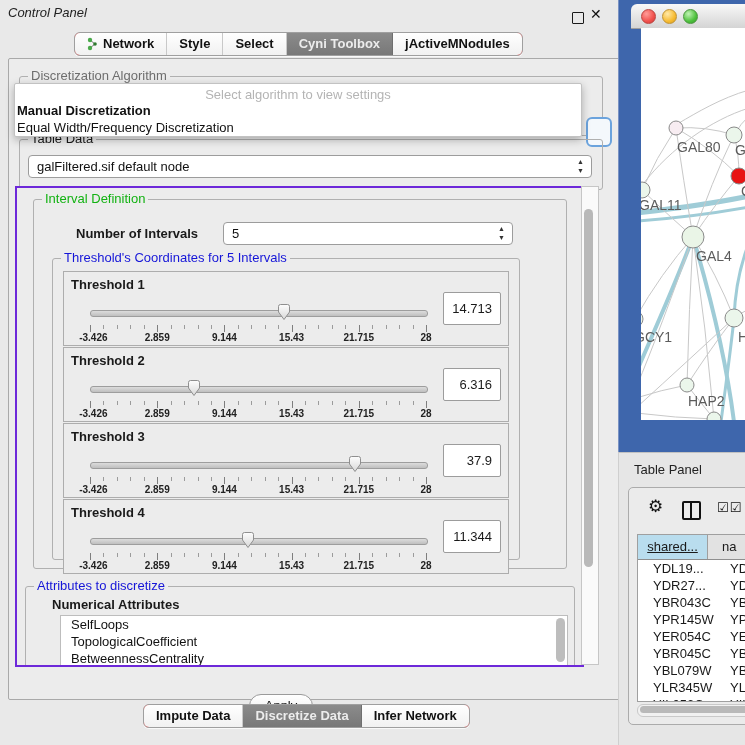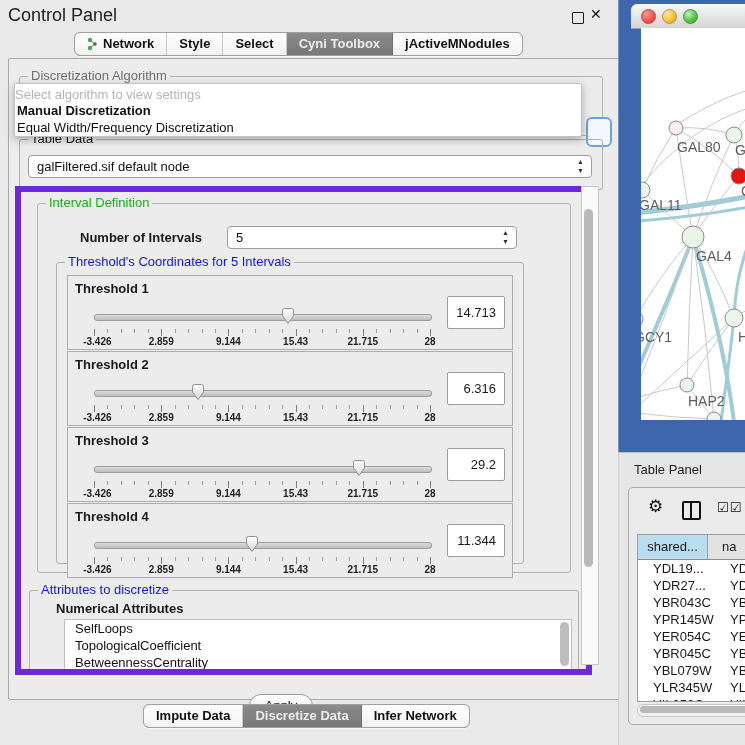--- a/index.html
+++ b/index.html
@@ -2,21 +2,21 @@
 <html><head>
 <meta charset="utf-8">
 <style>
   html,body{margin:0;padding:0;}
   body{font-family:"Liberation Sans","DejaVu Sans",sans-serif;font-size:13px;color:#1a1a1a;}
   #root{position:relative;width:745px;height:745px;background:#e9e9e9;overflow:hidden;}
 
   
   .left-panel{position:absolute;left:0;top:0;width:618px;height:745px;background:#e9e9e9;}
   .titlebar{position:absolute;left:0;top:0;width:618px;height:26px;background:#e9e9e9;}
-  .titlebar .title{position:absolute;left:8px;top:5px;font-size:18px;color:#222;}
+  .titlebar .title{position:absolute;left:8px;top:5px;font-size:13px;color:#222;font-style:italic;}
   .float-box{position:absolute;left:572px;top:12px;width:10px;height:10px;border:1.6px solid #1a1a1a;border-radius:1px;}
   .close-x{position:absolute;left:590px;top:6px;font-size:14px;font-weight:bold;color:#111;}
 
   .seg-tabs{position:absolute;display:flex;border:1px solid #9f9f9f;border-radius:6px;overflow:hidden;background:#ef4444;box-shadow:0 1px 0 rgba(255,255,255,.7);}
   .seg{padding:3px 12px 4px;background:linear-gradient(#ffffff,#f1f1f1);color:#111;font-weight:600;border-right:1px solid #c9c9c9;white-space:nowrap;display:flex;align-items:center;gap:5px;}
   .seg:last-child{border-right:none;}
   .seg.sel{background:linear-gradient(#8b8b8b,#787878);color:#ececec;border-right-color:#6f6f6f;}
   .top-tabs{left:74px;top:32px;}
   .bottom-tabs{left:143px;top:704px;}
 
@@ -30,29 +30,29 @@
   .combo{position:relative;background:#fff;border:1px solid #9c9c9c;border-radius:4px;height:21px;line-height:21px;padding-left:8px;color:#111;}
   .combo .arrows{position:absolute;right:7px;top:1px;font-size:7px;line-height:9px;color:#333;text-align:center;}
 
   
   .disc-group{position:absolute;left:10px;top:17px;width:582px;height:58px;}
   
   .focus-frag{position:absolute;left:566px;top:40px;width:22px;height:26px;border:2.5px solid #6ba3dd;border-radius:6px;background:#f4f8fc;}
 
   
   .popup{position:absolute;left:5px;top:24px;width:566px;height:52px;background:#fff;border:1px solid #c2c2c2;border-radius:2px;box-shadow:0 3px 8px rgba(0,0,0,.28);z-index:5;}
-  .popup .ph{display:block;color:#b4b4b4;padding-top:3px;height:15px;}
+  .popup .ph{display:block;text-align:center;color:#b4b4b4;padding-top:3px;height:15px;}
   .popup .opt{display:block;padding:1px 2px;height:15px;color:#111;}
   .popup .opt.hl{font-weight:bold;}
 
   .tabledata-group{position:absolute;left:10px;top:80px;width:582px;height:49px;}
   .tabledata-group .combo{position:absolute;left:8px;top:15px;width:554px;}
 
   
-  .viewport{position:absolute;left:6px;top:127px;width:565px;height:477px;border:6px solid #6d28d9;overflow:hidden;background:#ececec;}
+  .viewport{position:absolute;left:6px;top:127px;width:565px;height:477px;border:2px solid #6d28d9;overflow:hidden;background:#ececec;}
   .vscroll{position:absolute;left:572px;top:127px;width:16px;height:477px;border:1px solid #c6c6c6;background:#fafafa;}
   .vscroll .thumb{position:absolute;left:2px;top:22px;width:9px;height:358px;background:#b9b9b9;border-radius:5px;}
 
   .ig{position:absolute;left:16px;top:11px;width:532px;height:368px;}
   .noi-row{position:absolute;left:0;top:22px;width:100%;}
   .noi-label{position:absolute;left:42px;top:4px;font-weight:bold;}
   .noi-combo{position:absolute;left:189px;top:0;width:280px;}
   .tg{position:absolute;left:18px;top:58px;width:466px;height:300px;}
   .tblock{position:absolute;left:10px;width:444px;height:73px;border:1px solid #adadad;background:#ececec;}
   .tblock .tlabel{position:absolute;left:7px;top:5px;font-weight:bold;}
@@ -92,21 +92,21 @@
   .table-panel{position:absolute;left:0;top:452px;width:127px;height:293px;background:#e6e6e6;border-top:1px solid #c2c2c2;border-left:1px solid #cfcfcf;}
   .tp-title{position:absolute;left:15px;top:9px;font-size:13px;color:#222;}
   .tp-sub{position:absolute;left:9px;top:34px;width:130px;height:236px;background:#ebebeb;border:1px solid #ababab;border-radius:5px;}
   .tp-toolbar{position:absolute;left:0;top:0;width:100%;height:40px;}
   .gear{position:absolute;left:19px;top:8px;font-size:17px;color:#111;}
   .cols-icon{position:absolute;left:53px;top:13px;width:15px;height:15px;border:2px solid #111;border-radius:2px;}
   .cols-icon::before{content:"";position:absolute;left:6px;top:0;width:2px;height:15px;background:#111;}
   .checks{position:absolute;left:88px;top:12px;font-size:13px;color:#111;letter-spacing:1px;}
   .tp-table{position:absolute;left:8px;top:46px;width:130px;height:166px;background:#fff;border:1px solid #9f9f9f;border-right:none;overflow:hidden;}
   .tp-head{display:flex;height:24px;border-bottom:1px solid #8f8f8f;}
-  .tp-head .c1{width:69px;background:#b9ddee;border-right:1px solid #9f9f9f;text-align:center;line-height:24px;overflow:hidden;white-space:nowrap;}
+  .tp-head .c1{width:69px;background:#b9ddee;border-right:1px solid #9f9f9f;text-align:center;line-height:24px;overflow:hidden;white-space:nowrap;text-decoration:underline;}
   .tp-head .c2{flex:1;background:#e2e2e2;line-height:24px;padding-left:14px;overflow:hidden;white-space:nowrap;}
   .tp-row{display:flex;height:17px;line-height:17px;}
   .tp-row .c1{width:69px;padding-left:15px;overflow:hidden;white-space:nowrap;}
   .tp-row .c2{flex:1;padding-left:8px;overflow:hidden;white-space:nowrap;}
   .hscroll{position:absolute;left:8px;top:216px;width:130px;height:11px;background:#f1f1f1;border:1px solid #c9c9c9;border-radius:6px;}
   .hscroll .thumb{position:absolute;left:2px;top:1px;width:124px;height:7px;background:#b9b9b9;border-radius:4px;}
 </style>
 </head>
 <body>
 
@@ -241,21 +241,21 @@
               </div>
               <div class="ticks"></div>
               <div class="scale">
                 <span>-3.426</span>
                   <span>2.859</span>
                   <span>9.144</span>
                   <span>15.43</span>
                   <span>21.715</span>
                   <span>28</span>
               </div>
-              <div class="valbox">29.2</div>
+              <div class="valbox">37.9</div>
             </div>
 
             <div class="tblock" style="top:240px">
               <span class="tlabel">Threshold 4</span>
               <div class="trackwrap">
                   <div class="track"></div>
                 <svg class="thumb-svg" viewBox="0 0 15 18" style="left: 46.9993%;">
                     <path d="M2,3.5 Q2,1.5 4,1.5 L11,1.5 Q13,1.5 13,3.5 L13,9 L7.5,16.5 L2,9 Z" fill="url(#thumbgrad)" stroke="#8f8f8f"></path>
                   </svg>
               </div>

